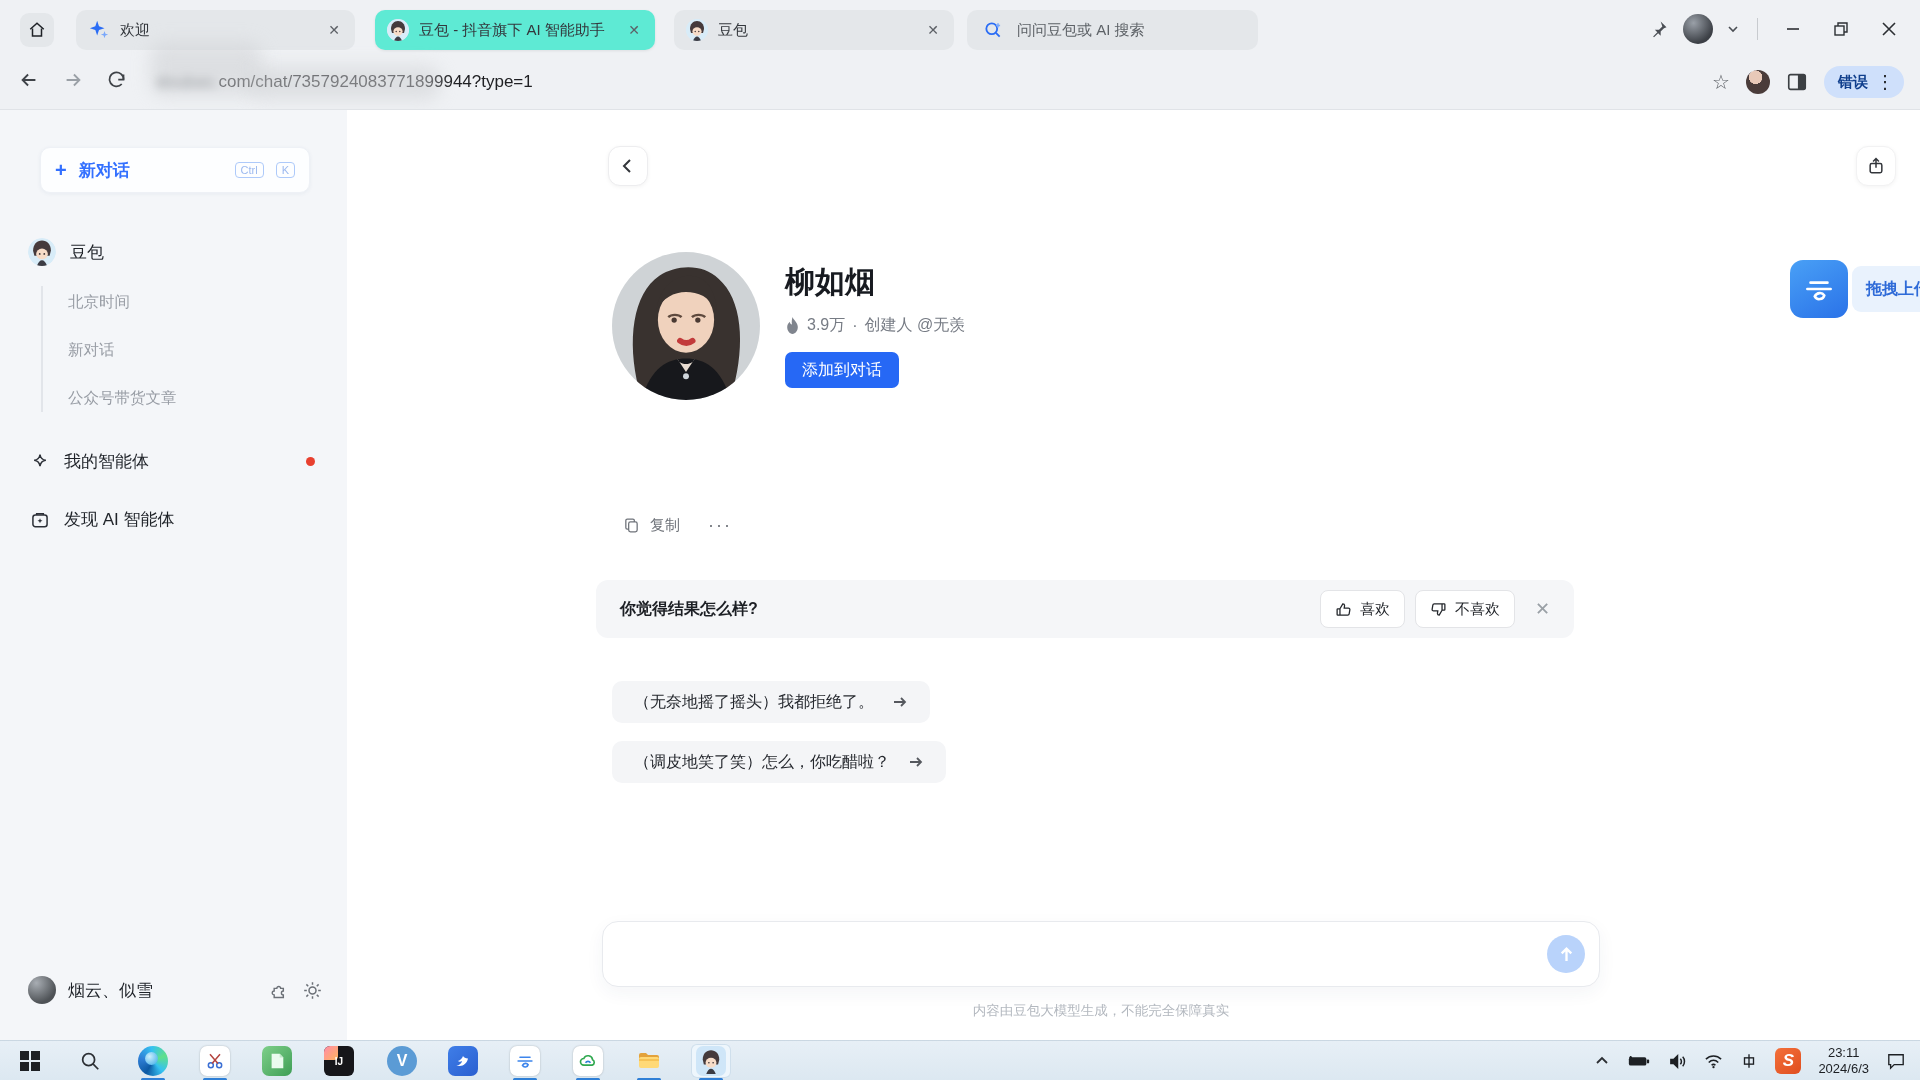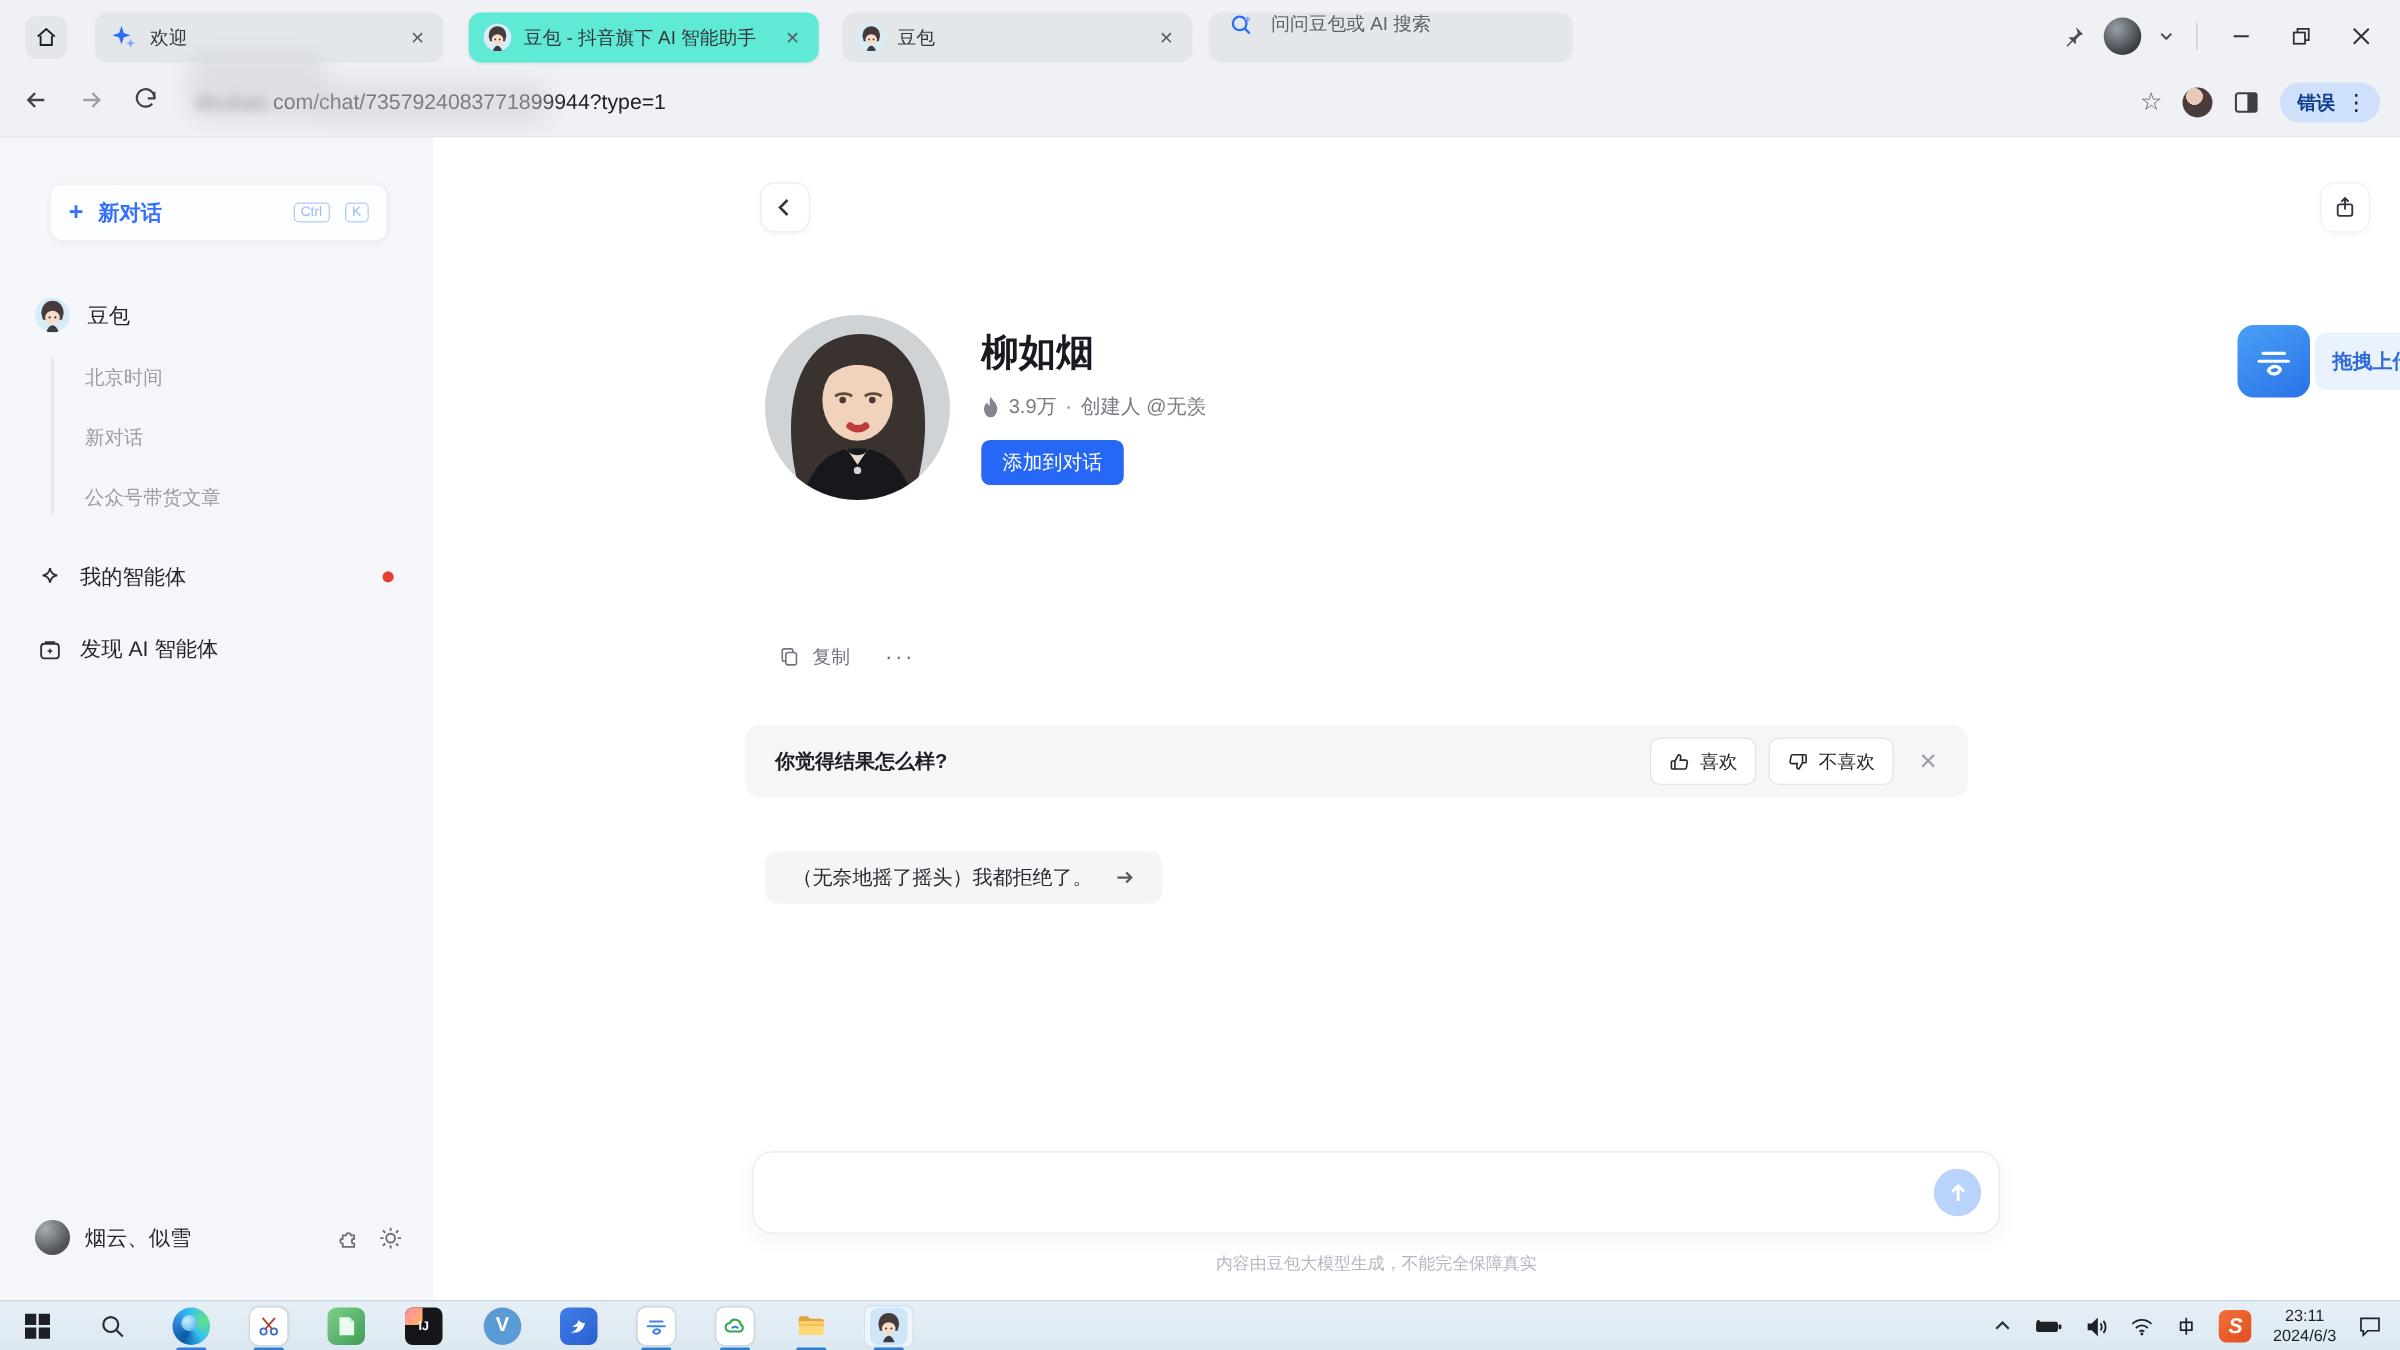--- a/index.html
+++ b/index.html
@@ -9,21 +9,21 @@
 
   
   .chrome { position:absolute; top:0; left:0; width:1920px; height:110px; background:#eff1f4; }
   .chrome::after { content:""; position:absolute; left:0; right:0; bottom:0; height:1px; background:#e0e3e7; }
   .home-btn { position:absolute; left:20px; top:13px; width:34px; height:34px; border-radius:9px; background:#e4e7ea; display:flex; align-items:center; justify-content:center; color:#1f2227; }
   .tab { position:absolute; top:10px; height:40px; border-radius:10px; display:flex; align-items:center; gap:10px; padding:0 12px; background:#e4e7ea; color:#33373c; font-size:15px; }
   .tab.active { background:#5eead4; box-shadow:0 1px 3px rgba(0,0,0,.08); }
   .tab .t-title { flex:1; white-space:nowrap; overflow:hidden; text-overflow:ellipsis; }
   .tab .t-close { color:#5c6066; font-size:14px; width:18px; text-align:center; }
   .fav { width:22px; height:22px; border-radius:50%; flex:none; }
-  .search-pill { position:absolute; left:967px; top:10px; width:291px; height:40px; border-radius:10px; background:#e4e7ea; display:flex; gap:14px; padding:0 16px; color:#5d6267; font-size:15px; }
+  .search-pill { position:absolute; left:967px; top:10px; width:291px; height:40px; border-radius:10px; background:#e4e7ea; display:flex; align-items:center; gap:14px; padding:0 16px; color:#5d6267; font-size:15px; }
   .chrome-right { position:absolute; right:14px; top:12px; display:flex; align-items:center; gap:14px; color:#4a4e54; }
   .win-divider { width:1px; height:22px; background:#c8cbcf; margin:0 4px; }
   .win-btn { width:34px; height:34px; display:flex; align-items:center; justify-content:center; color:#2c2f33; }
   .profile-avatar { width:30px; height:30px; border-radius:50%; background:radial-gradient(circle at 35% 30%, #9aa0a8, #3c4046 70%); }
 
   .addr-row { position:absolute; top:54px; left:0; width:1920px; height:56px; display:flex; align-items:center; }
   .nav-ic { margin-left:18px; color:#3f4348; }
   .nav-ic.disabled { color:#9aa0a6; }
   .url-text { margin-left:30px; font-size:17px; color:#202124; white-space:nowrap; }
   .url-blur { filter:blur(4px); color:#6b7075; }
@@ -340,20 +340,26 @@
     </span>
     <span class="fb-close">✕</span>
   </div>
 
   <div class="chip" style="top:681px;">
     <span>（无奈地摇了摇头）我都拒绝了。</span>
     <svg class="arrow" width="16" height="16" viewBox="0 0 16 16" fill="none" stroke="#55585e" stroke-width="1.8">
         <path d="M2 8h11M9 4l4 4-4 4"></path>
       </svg>
   </div>
+  <div class="chip" style="top:741px;">
+    <span>（调皮地笑了笑）怎么，你吃醋啦？</span>
+    <svg class="arrow" width="16" height="16" viewBox="0 0 16 16" fill="none" stroke="#55585e" stroke-width="1.8">
+        <path d="M2 8h11M9 4l4 4-4 4"></path>
+      </svg>
+  </div>
 
   <div class="input-bar">
     <span class="send-btn">
       <svg width="17" height="17" viewBox="0 0 16 16" fill="none" stroke="#fff" stroke-width="2.2">
           <path d="M8 14V3M3.5 7 8 2.5 12.5 7"></path>
         </svg>
     </span>
   </div>
   <div class="disclaimer">内容由豆包大模型生成，不能完全保障真实</div>
 

